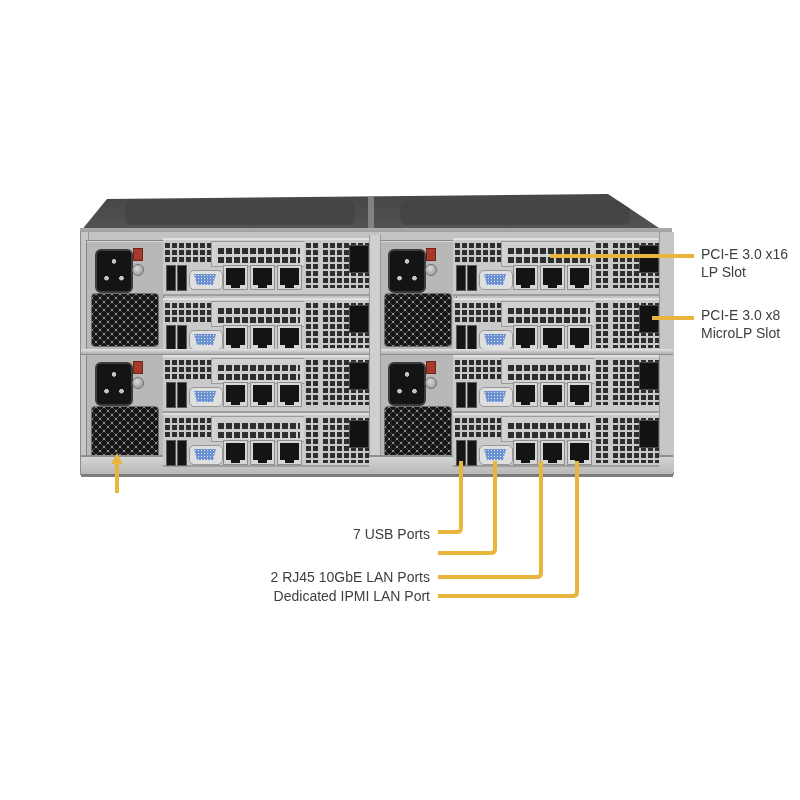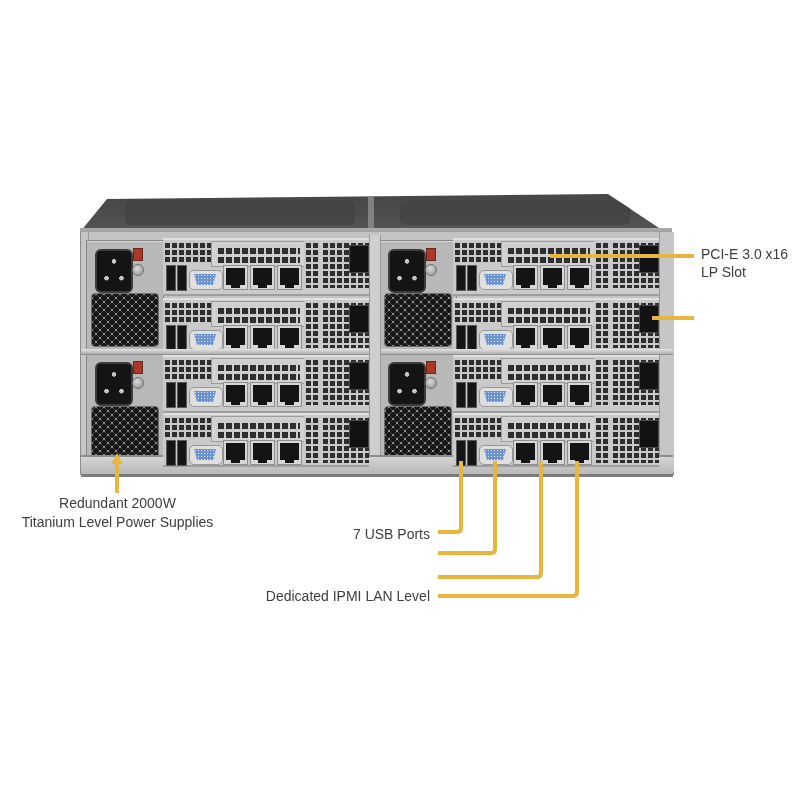--- a/index.html
+++ b/index.html
@@ -331,17 +331,18 @@
     <path d="M117 493 V462"></path>
     <polygon points="111,464 123,464 117,453"></polygon>
     <path d="M461 461 V528 Q461 532 457 532 H438"></path>
     <path d="M495 461 V549 Q495 553 491 553 H438"></path>
     <path d="M541 461 V573 Q541 577 537 577 H438"></path>
     <path d="M577 461 V592 Q577 596 573 596 H438"></path>
   </svg>
 
   <div class="lbl lbl-right" style="left:701px;top:245px;">PCI-E 3.0 x16
 LP Slot</div>
-  <div class="lbl lbl-center" style="top:494px;">Redundant 2000W
-Titanium Level Power Supplies</div>
+  <div class="lbl lbl-right" style="left:701px;top:306px;">PCI-E 3.0 x8
+MicroLP Slot</div>
   <div class="lbl lbl-endright" style="top:527px;">7 USB Ports</div>
-  <div class="lbl lbl-endright" style="top:589px;">Dedicated IPMI LAN Level</div>
+  <div class="lbl lbl-endright" style="top:570px;">2 RJ45 10GbE LAN Ports</div>
+  <div class="lbl lbl-endright" style="top:589px;">Dedicated IPMI LAN Port</div>
 </div>
 
 </body></html>

